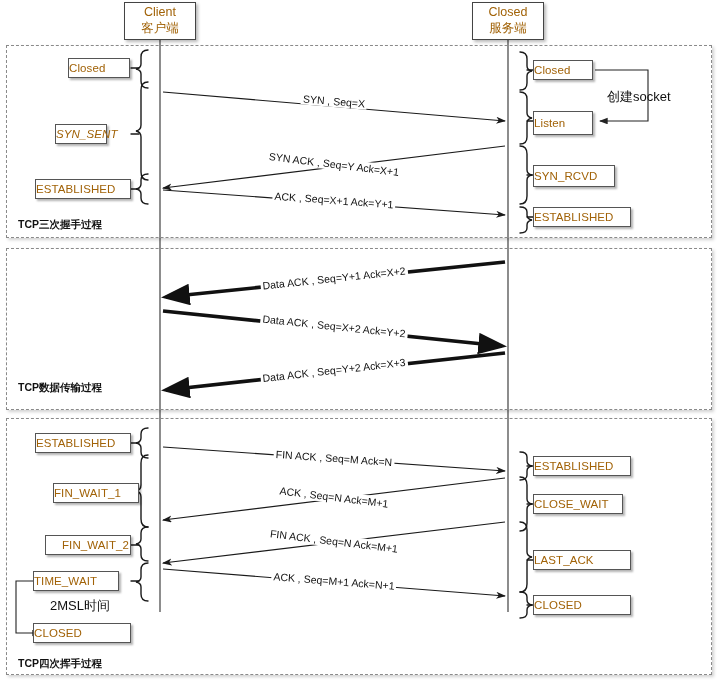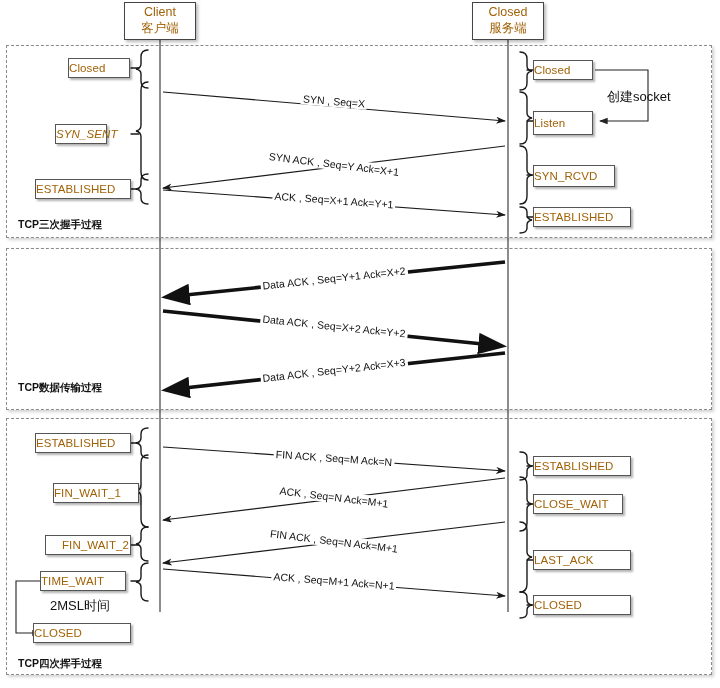--- a/index.html
+++ b/index.html
@@ -199,21 +199,21 @@
     <span class="l1">Closed</span>
     <span class="l2">服务端</span>
   </div>
 
   <div class="node-box state-box" style="left:68px; top:58px; width:62px; height:20px;">Closed</div>
   <div class="node-box state-box" style="left:55px; top:124px; width:52px; height:20px;font-style:italic;">SYN_SENT</div>
   <div class="node-box state-box" style="left:35px; top:179px; width:96px; height:20px;">ESTABLISHED</div>
   <div class="node-box state-box" style="left:35px; top:433px; width:96px; height:20px;">ESTABLISHED</div>
   <div class="node-box state-box" style="left:45px; top:483px; width:86px; height:20px;margin-left:8px;">FIN_WAIT_1</div>
   <div class="node-box state-box" style="left:45px; top:535px; width:86px; height:20px;padding-left:16px;">FIN_WAIT_2</div>
-  <div class="node-box state-box" style="left:40px; top:571px; width:86px; height:20px;">TIME_WAIT</div>
+  <div class="node-box state-box" style="left:33px; top:571px; width:86px; height:20px;">TIME_WAIT</div>
   <div class="node-box state-box" style="left:33px; top:623px; width:98px; height:20px;">CLOSED</div>
 
   <div class="node-box state-box" style="left:533px; top:60px; width:60px; height:20px;">Closed</div>
   <div class="node-box state-box" style="left:533px; top:111px; width:60px; height:24px;">Listen</div>
   <div class="node-box state-box" style="left:533px; top:165px; width:82px; height:22px;">SYN_RCVD</div>
   <div class="node-box state-box" style="left:533px; top:207px; width:98px; height:20px;">ESTABLISHED</div>
   <div class="node-box state-box" style="left:533px; top:456px; width:98px; height:20px;">ESTABLISHED</div>
   <div class="node-box state-box" style="left:533px; top:494px; width:90px; height:20px;">CLOSE_WAIT</div>
   <div class="node-box state-box" style="left:533px; top:550px; width:98px; height:20px;">LAST_ACK</div>
   <div class="node-box state-box" style="left:533px; top:595px; width:98px; height:20px;">CLOSED</div>

